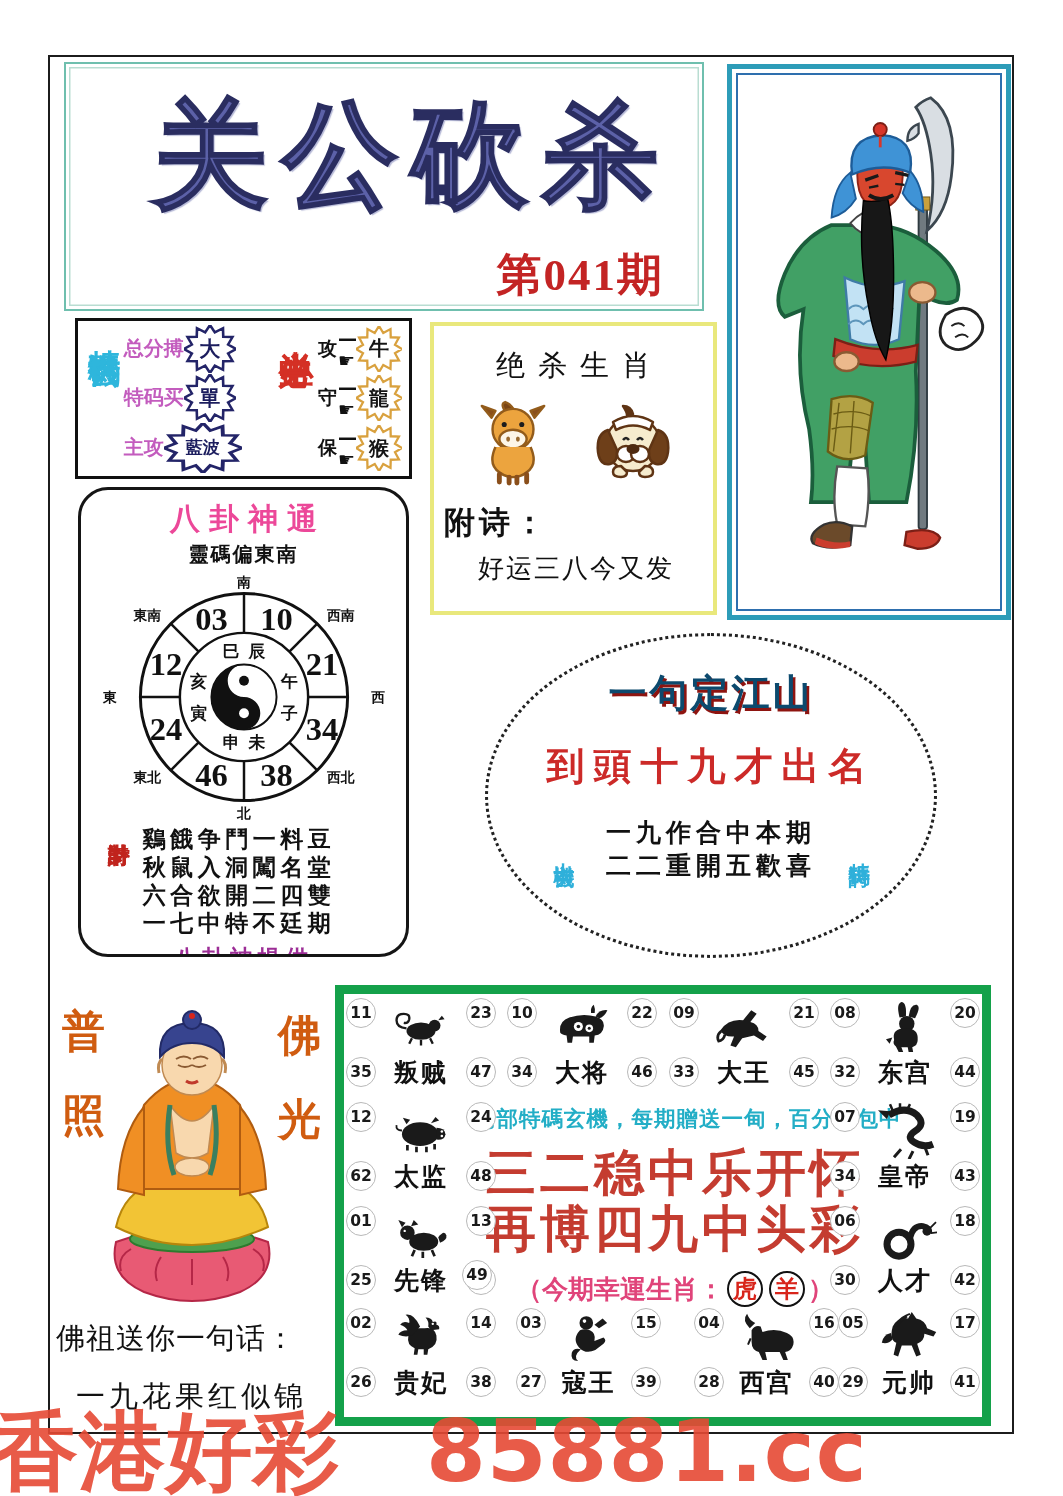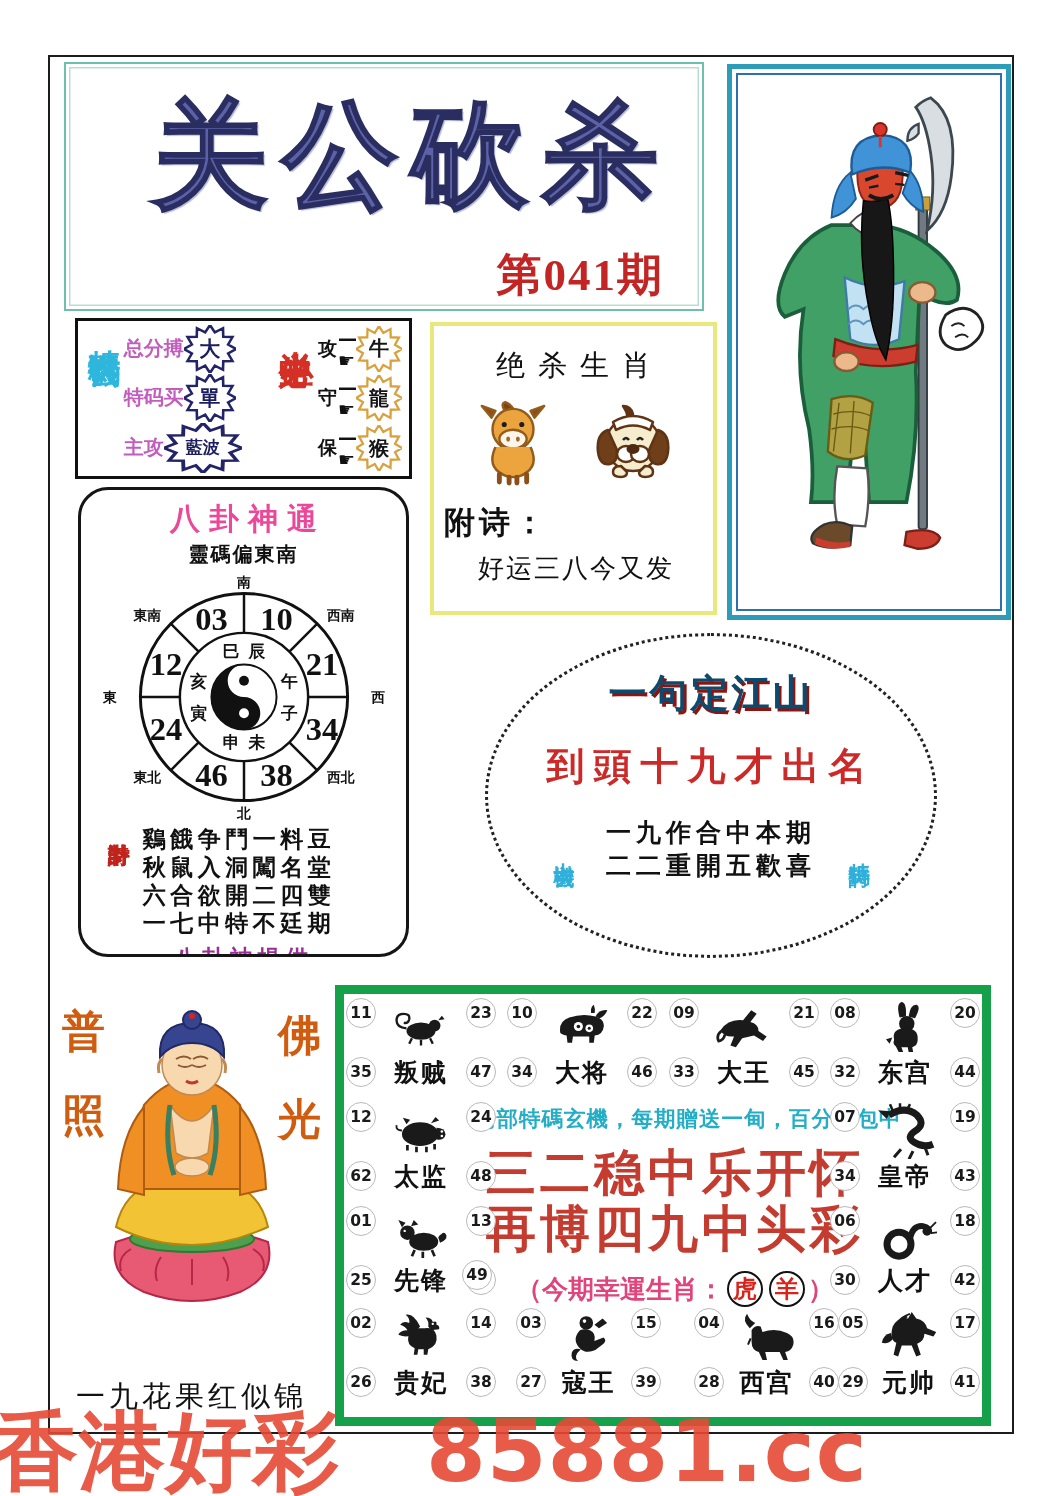--- a/index.html
+++ b/index.html
@@ -360,20 +360,21 @@
       <ellipse cx="106" cy="180" rx="17" ry="9" fill="#f8d8ae" stroke="#c08a52" stroke-width="1.5"></ellipse>
       <circle cx="106" cy="78" r="30" fill="#f8d8ae" stroke="#c08a52" stroke-width="1.5"></circle>
       <path d="M76 72 q-5 4 -3 14 M136 72 q5 4 3 14" stroke="#c08a52" stroke-width="3" fill="none"></path>
       <path d="M74 70 q-2 -34 32 -34 q34 0 32 34 q-12 -14 -32 -14 q-20 0 -32 14z" fill="#37448f" stroke="#222a66" stroke-width="2"></path>
       <circle cx="106" cy="33" r="9" fill="#37448f" stroke="#222a66" stroke-width="2"></circle>
       <circle cx="106" cy="29" r="3" fill="#d8251b"></circle>
       <path d="M92 80 q7 4 14 0 M120 80 q-7 4 -14 0" stroke="#8a5a32" stroke-width="2" fill="none" transform="translate(0,-2)"></path>
       <path d="M90 72 q8 -5 15 0 M107 72 q8 -5 15 0" stroke="#8a5a32" stroke-width="2" fill="none"></path>
       <path d="M100 94 q6 4 12 0" stroke="#c0392b" stroke-width="3" fill="none"></path>
     </svg>
+    <div id="bd-caption">佛祖送你一句话：</div>
     <div id="bd-sentence">一九花果红似锦</div>
   </div>
 
   <div class="abs" id="zodiac-box">
     <div id="z-inner">
       <div id="z-center">
         <div id="z-notice">内部特碼玄機，每期贈送一甸，百分百包中</div>
         <div id="z-headline-wrap">
           <div class="z-headline">三二稳中乐开怀</div>
           <div class="z-headline">再博四九中头彩</div>

